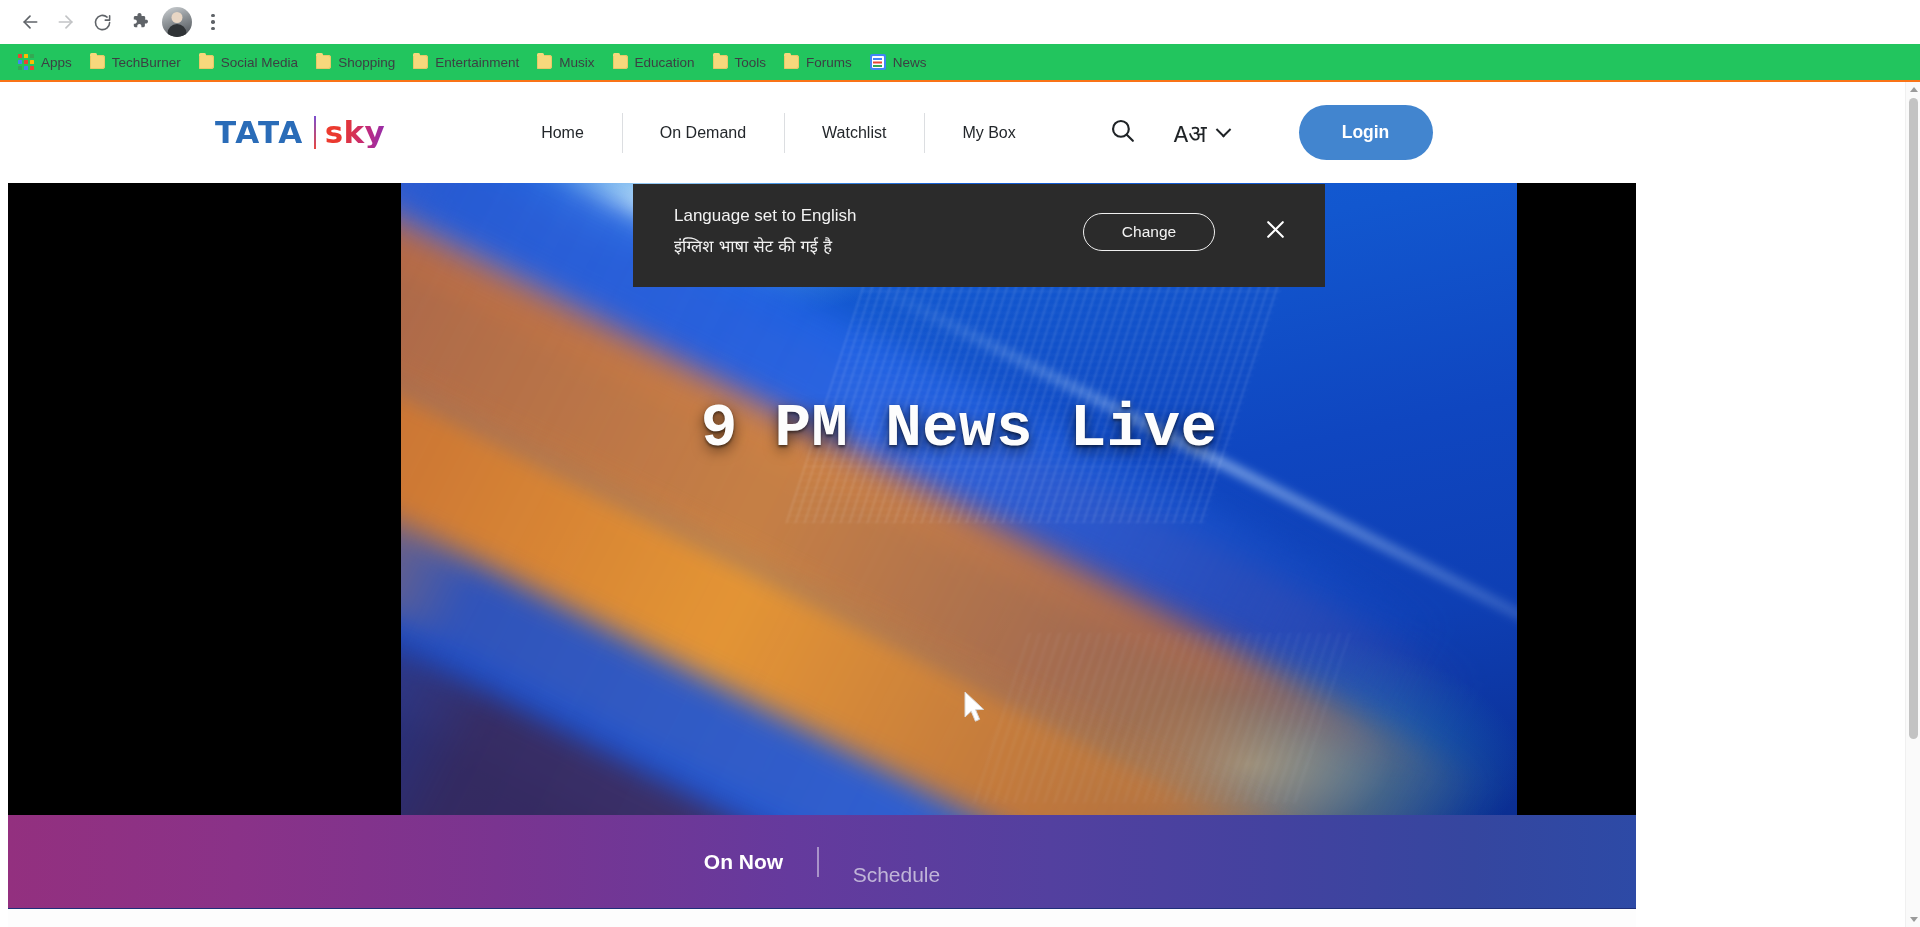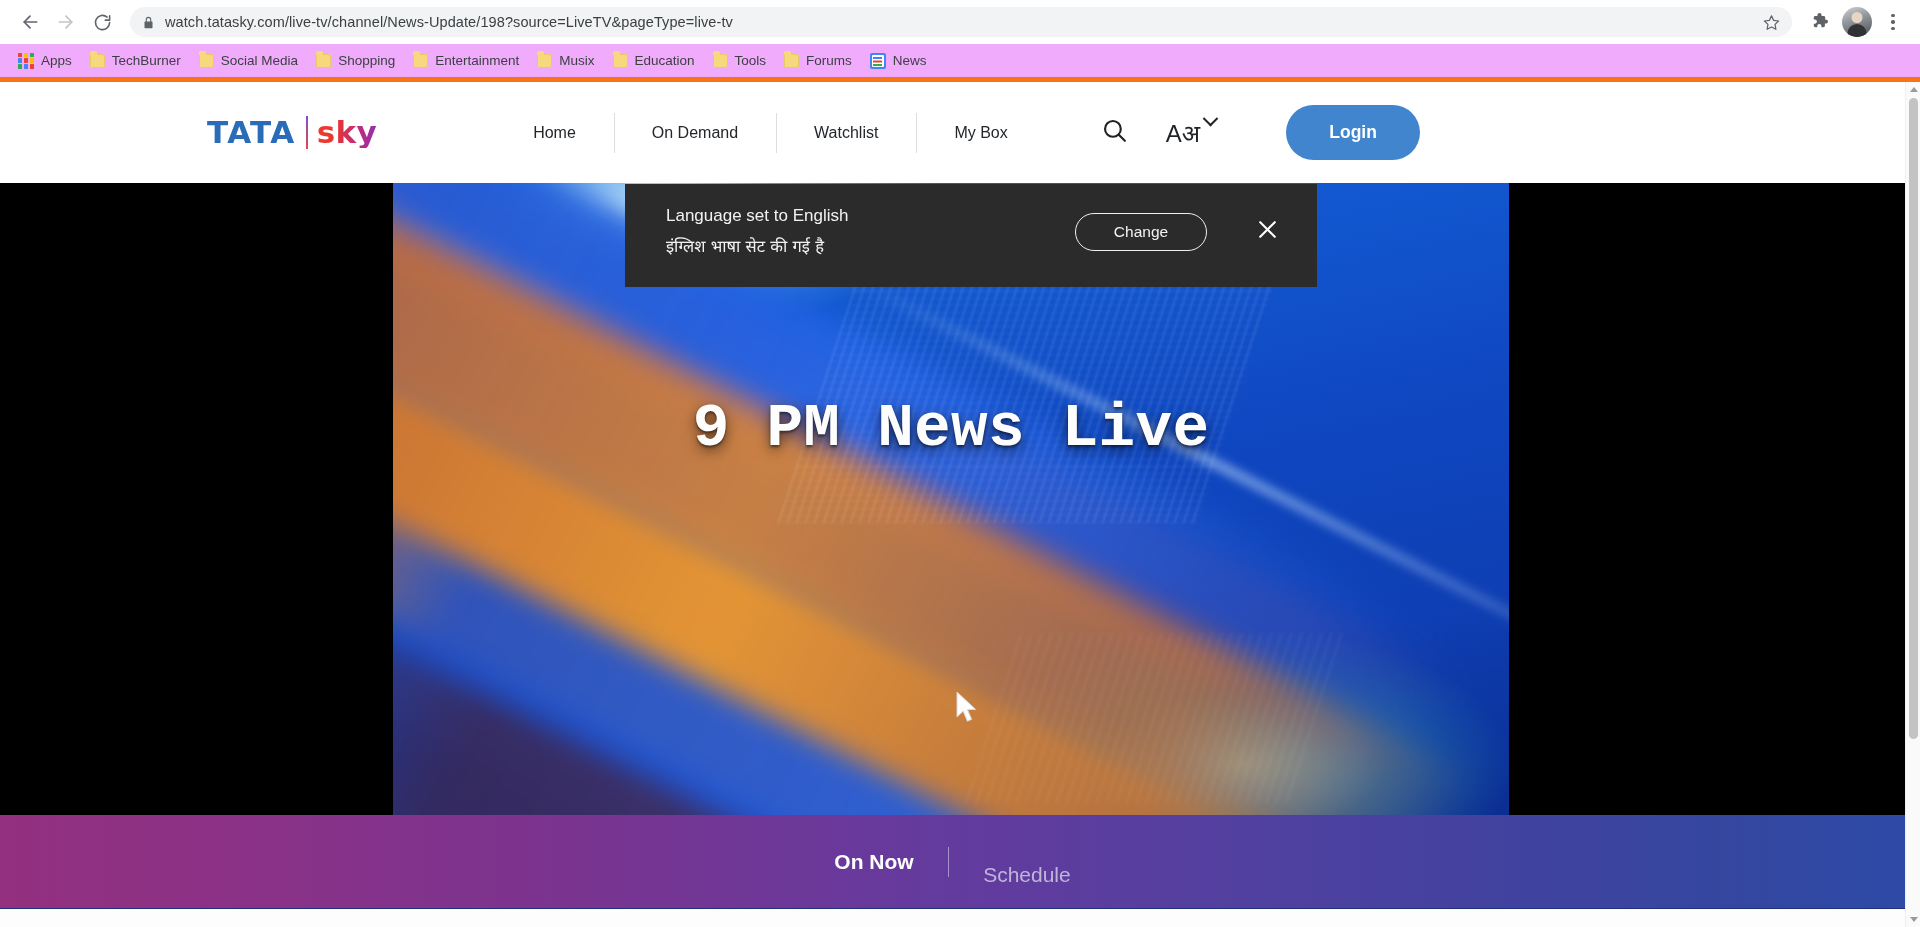--- a/index.html
+++ b/index.html
@@ -126,22 +126,22 @@
     width: 3.5px; height: 3.5px; border-radius: 50%;
     background: #5f6368; display: block;
   }
 
   
   .bookmarks-row {
     height: 38px;
     display: flex;
     align-items: center;
     padding: 0 10px;
-    background: #f0abfc;
-    border-bottom: 5px solid #f97316;
+    background: #22c55e;
+    border-bottom: 2px solid #f97316;
     gap: 2px;
   }
   .bm {
     display: flex;
     align-items: center;
     height: 28px;
     padding: 0 8px;
     border-radius: 4px;
     gap: 7px;
     flex: 0 0 auto;
@@ -201,22 +201,22 @@
   .page-viewport {
     position: relative;
     width: 1920px;
     height: 845px;
     background: #ffffff;
     overflow: hidden;
   }
 
   .page-content {
     position: absolute;
-    left: 0; top: 0;
-    width: 1905px;
+    left: 8px; top: 0;
+    width: 1628px;
     height: 845px;
     background: #f0abfc;
   }
 
   
   .site-header {
     height: 101px;
     background: #ffffff;
     display: flex;
     align-items: center;
@@ -297,26 +297,28 @@
     gap: 0;
     flex: 0 0 auto;
   }
   .search-icon-btn {
     width: 46px; height: 46px;
     display: flex; align-items: center; justify-content: center;
     color: #1f2326;
   }
   .lang-switch {
     display: flex;
-    gap: 5px;
+    align-items: center;
+    gap: 11px;
     margin-left: 22px;
     font-size: 24px;
     color: #1f2326;
     padding: 4px 6px;
     white-space: nowrap;
+    font-family: Liberation Mono, monospace;
   }
   .lang-chev {
     display:block;
     width: 11px; height: 11px;
     border-right: 2.2px solid #1f2326;
     border-bottom: 2.2px solid #1f2326;
     transform: rotate(45deg) translate(-2px,-2px);
   }
   .login-btn {
     margin-left: 64px;
@@ -592,33 +594,20 @@
     </div>
     <div class="nav-btn">
       <span>
         <svg width="19" height="19" viewBox="0 0 24 24" fill="none" stroke="currentColor" stroke-width="2" stroke-linecap="round" stroke-linejoin="round">
           <path d="M21 12a9 9 0 1 1-3.2-6.9"></path>
             <polyline points="21 3.5 21 9 15.5 9"></polyline>
         </svg>
       </span>
     </div>
 
-    <div class="omnibox">
-      <span class="lock-icon">
-        <svg width="13" height="13" viewBox="0 0 24 24" fill="currentColor">
-          <path d="M12 1.6a5.1 5.1 0 0 0-5.1 5.1V10H5.6a1 1 0 0 0-1 1v10.4a1 1 0 0 0 1 1h12.8a1 1 0 0 0 1-1V11a1 1 0 0 0-1-1h-1.3V6.7A5.1 5.1 0 0 0 12 1.6zm0 2a3.1 3.1 0 0 1 3.1 3.1V10H8.9V6.7A3.1 3.1 0 0 1 12 3.6z"></path>
-        </svg>
-      </span>
-      <span class="omnibox-url" title="watch.tatasky.com/live-tv/channel/News-Update/198?source=LiveTV&amp;pageType=live-tv">watch.tatasky.com/live-tv/channel/News-Update/198?source=LiveTV&amp;pageType=live-tv</span>
-      <span class="omnibox-star">
-        <svg width="17" height="17" viewBox="0 0 24 24" fill="none" stroke="currentColor" stroke-width="1.7" stroke-linejoin="round">
-          <polygon points="12 2.6 15 9 22 9.9 17 14.7 18.2 21.6 12 18.3 5.8 21.6 7 14.7 2 9.9 9 9"></polygon>
-        </svg>
-      </span>
-    </div>
 
     <div class="tb-icon">
       <span>
         <svg width="19" height="19" viewBox="0 0 24 24" fill="currentColor">
           <path d="M20.5 11h-1.3V8.2c0-1-.8-1.8-1.8-1.8h-2.8V5.1c0-1.4-1.1-2.6-2.6-2.6S9.4 3.7 9.4 5.1v1.3H6.6c-1 0-1.8.8-1.8 1.8v2.6h1.3c1.4 0 2.6 1.1 2.6 2.6s-1.1 2.6-2.6 2.6H4.8v2.6c0 1 .8 1.8 1.8 1.8h2.6v-1.3c0-1.4 1.1-2.6 2.6-2.6s2.6 1.1 2.6 2.6v1.3h2.6c1 0 1.8-.8 1.8-1.8v-2.8h1.3c1.4 0 2.6-1.1 2.6-2.6S21.9 11 20.5 11z"></path>
         </svg>
       </span>
     </div>
 
     <div class="avatar-btn"></div>

